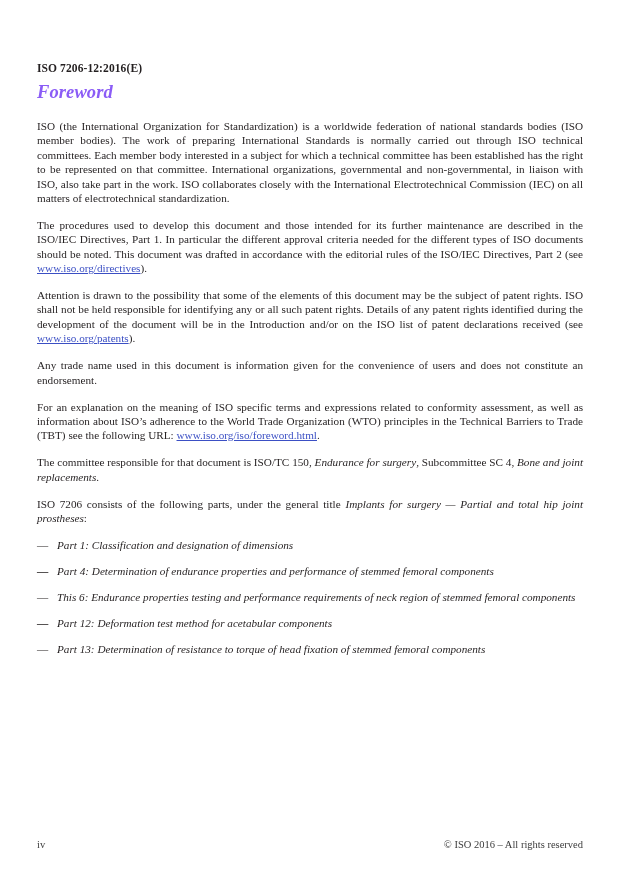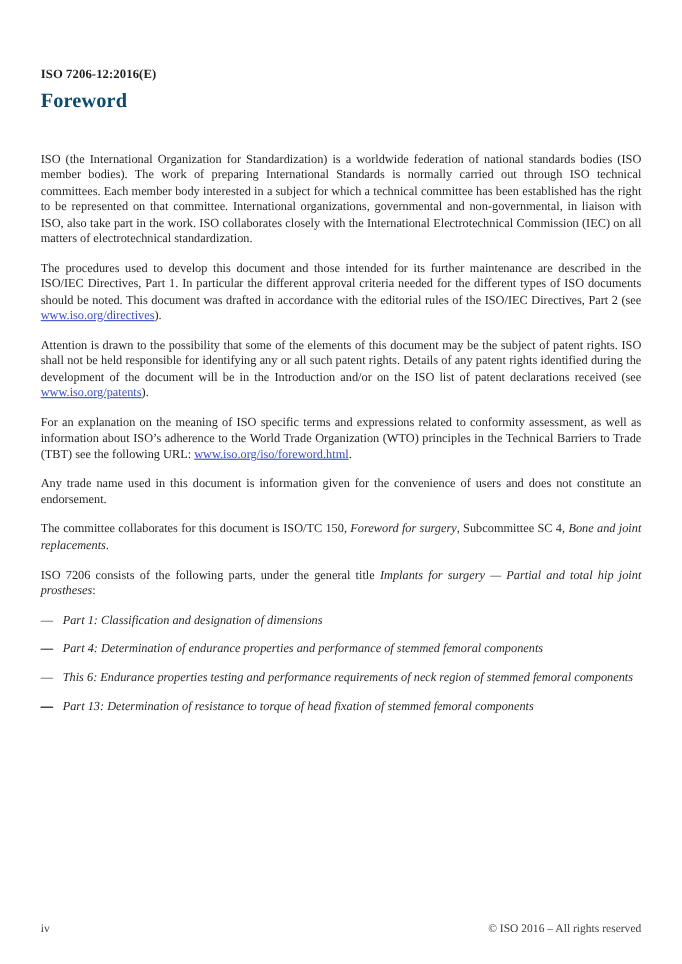--- a/index.html
+++ b/index.html
@@ -29,25 +29,26 @@
     color: #231f20;
     margin-top: 28px;
   }
   .content {
     position: absolute;
     top: 82px;
     left: 37px;
     width: 546px;
   }
   h1.foreword {
-    margin: 0 0 35px 0;
+    margin: 0 0 16px 0;
     font-size: 18.5px;
     font-weight: bold;
     letter-spacing: 0.1px;
-    color: #0c4a6e;
+    color: #8b5cf6;
+    font-style: italic;
   }
   p.body-text {
     margin: 0 0 12.5px 0;
     font-size: 11.2px;
     line-height: 14.4px;
     text-align: justify;
     color: #231f20;
     hyphens: none;
   }
   p.body-text:last-of-type {
@@ -109,35 +110,35 @@
   <div class="content">
 
     <h1 class="foreword">Foreword</h1>
 
     <p class="body-text">ISO (the International Organization for Standardization) is a worldwide federation of national standards bodies (ISO member bodies). The work of preparing International Standards is normally carried out through ISO technical committees. Each member body interested in a subject for which a technical committee has been established has the right to be represented on that committee. International organizations, governmental and non-governmental, in liaison with ISO, also take part in the work. ISO collaborates closely with the International Electrotechnical Commission (IEC) on all matters of electrotechnical standardization.</p>
 
     <p class="body-text"><span>The procedures used to develop this document and those intended for its further maintenance are described in the ISO/IEC Directives, Part 1. In particular the different approval criteria needed for the different types of ISO documents should be noted. This document was drafted in accordance with the editorial rules of the ISO/IEC Directives, Part 2 (see </span><a class="iso-link" href="#">www.iso.org/directives</a><span>).</span></p>
 
     <p class="body-text"><span>Attention is drawn to the possibility that some of the elements of this document may be the subject of patent rights. ISO shall not be held responsible for identifying any or all such patent rights. Details of any patent rights identified during the development of the document will be in the Introduction and/or on the ISO list of patent declarations received (see </span><a class="iso-link" href="#">www.iso.org/patents</a><span>).</span></p>
 
+    <p class="body-text">Any trade name used in this document is information given for the convenience of users and does not constitute an endorsement.</p>
+
     <p class="body-text"><span>For an explanation on the meaning of ISO specific terms and expressions related to conformity assessment, as well as information about ISO’s adherence to the World Trade Organization (WTO) principles in the Technical Barriers to Trade (TBT) see the following URL: </span><a class="iso-link" href="#">www.iso.org/iso/foreword.html</a><span>.</span></p>
 
-    <p class="body-text">Any trade name used in this document is information given for the convenience of users and does not constitute an endorsement.</p>
-
-    <p class="body-text"><span>The committee collaborates for this document is ISO/TC 150, </span><span class="ital">Foreword for surgery</span><span>, Subcommittee SC 4, </span><span class="ital">Bone and joint replacements</span><span>.</span></p>
+    <p class="body-text"><span>The committee responsible for that document is ISO/TC 150, </span><span class="ital">Endurance for surgery</span><span>, Subcommittee SC 4, </span><span class="ital">Bone and joint replacements</span><span>.</span></p>
 
     <p class="body-text"><span>ISO 7206 consists of the following parts, under the general title </span><span class="ital">Implants for surgery — Partial and total hip joint prostheses</span><span>:</span></p>
 
     <ul class="parts">
       <li><span class="dash">—</span><span>Part 1: Classification and designation of dimensions</span></li>
       <li><span class="dash">—</span></li>
       <li><span class="dash">—</span><span>Part 4: Determination of endurance properties and performance of stemmed femoral components</span></li>
       <li><span class="dash">—</span><span>This 6: Endurance properties testing and performance requirements of neck region of stemmed femoral components</span></li>
       <li><span class="dash">—</span></li>
-      <li><span class="dash">—</span></li>
+      <li><span class="dash">—</span><span>Part 12: Deformation test method for acetabular components</span></li>
       <li><span class="dash">—</span><span>Part 13: Determination of resistance to torque of head fixation of stemmed femoral components</span></li>
     </ul>
 
   </div>
 
   <div class="footer">
     <span class="folio">iv</span>
     <span class="copyright">© ISO 2016 – All rights reserved</span>
   </div>
 

